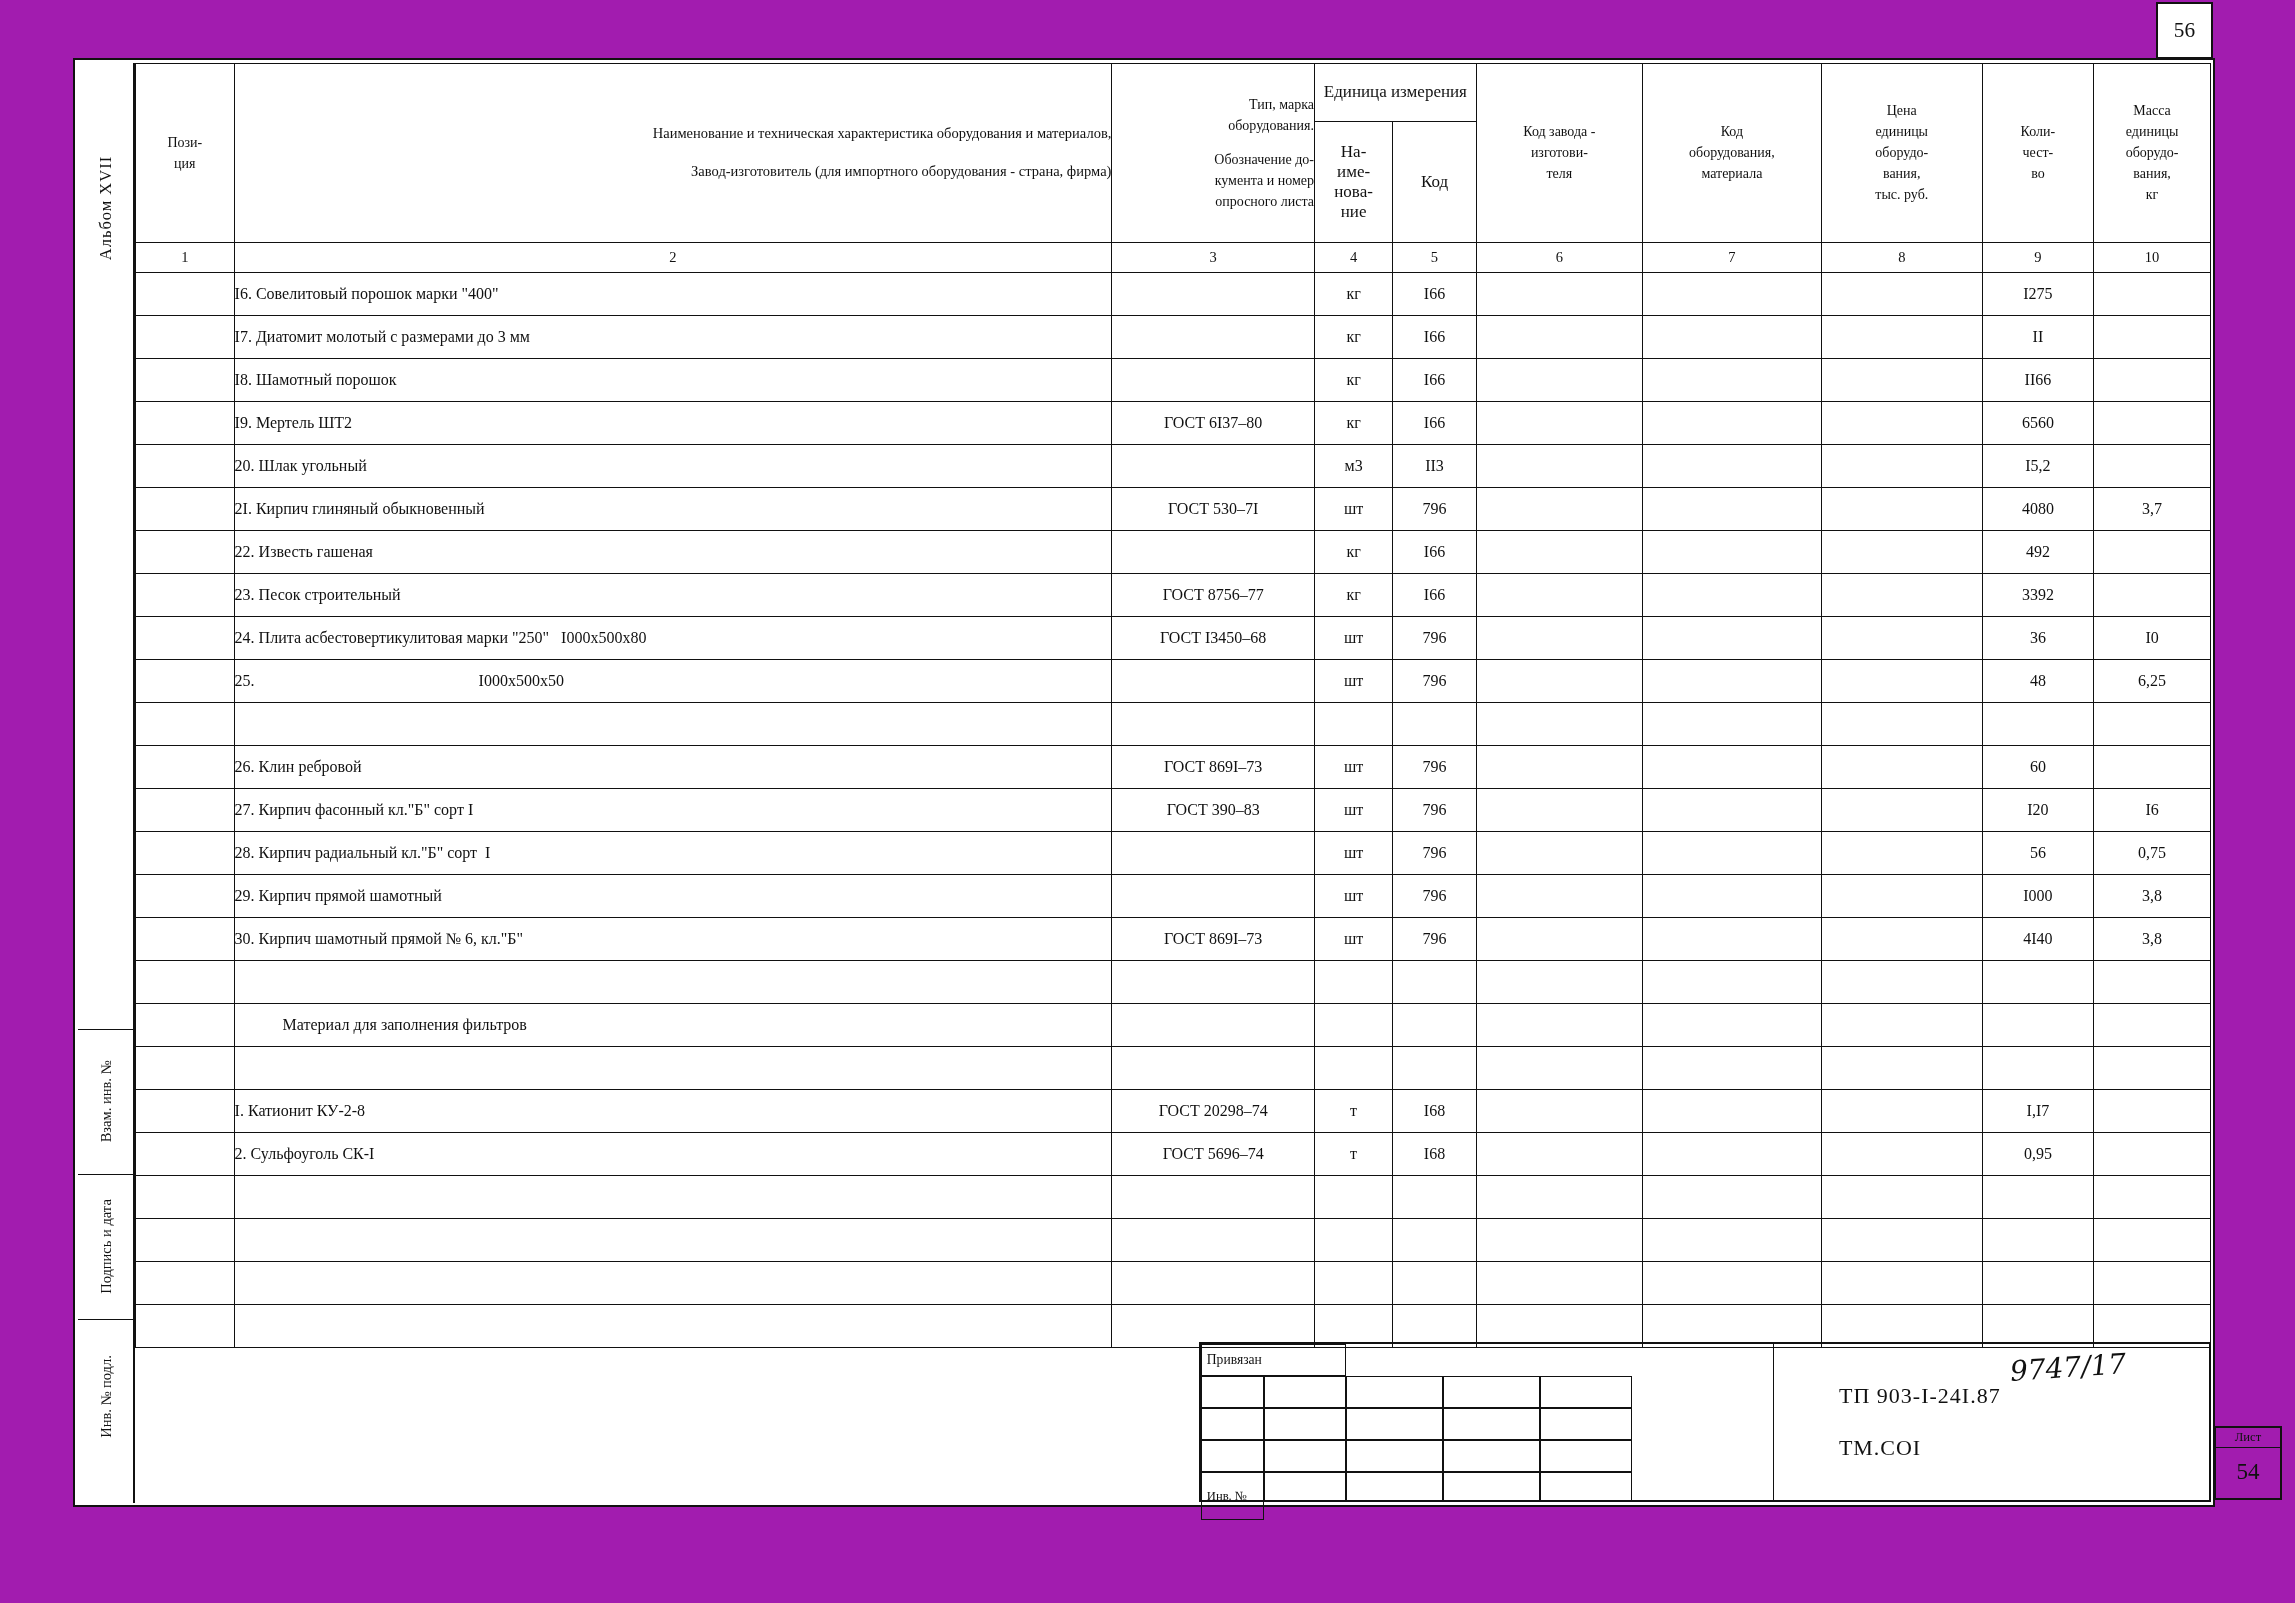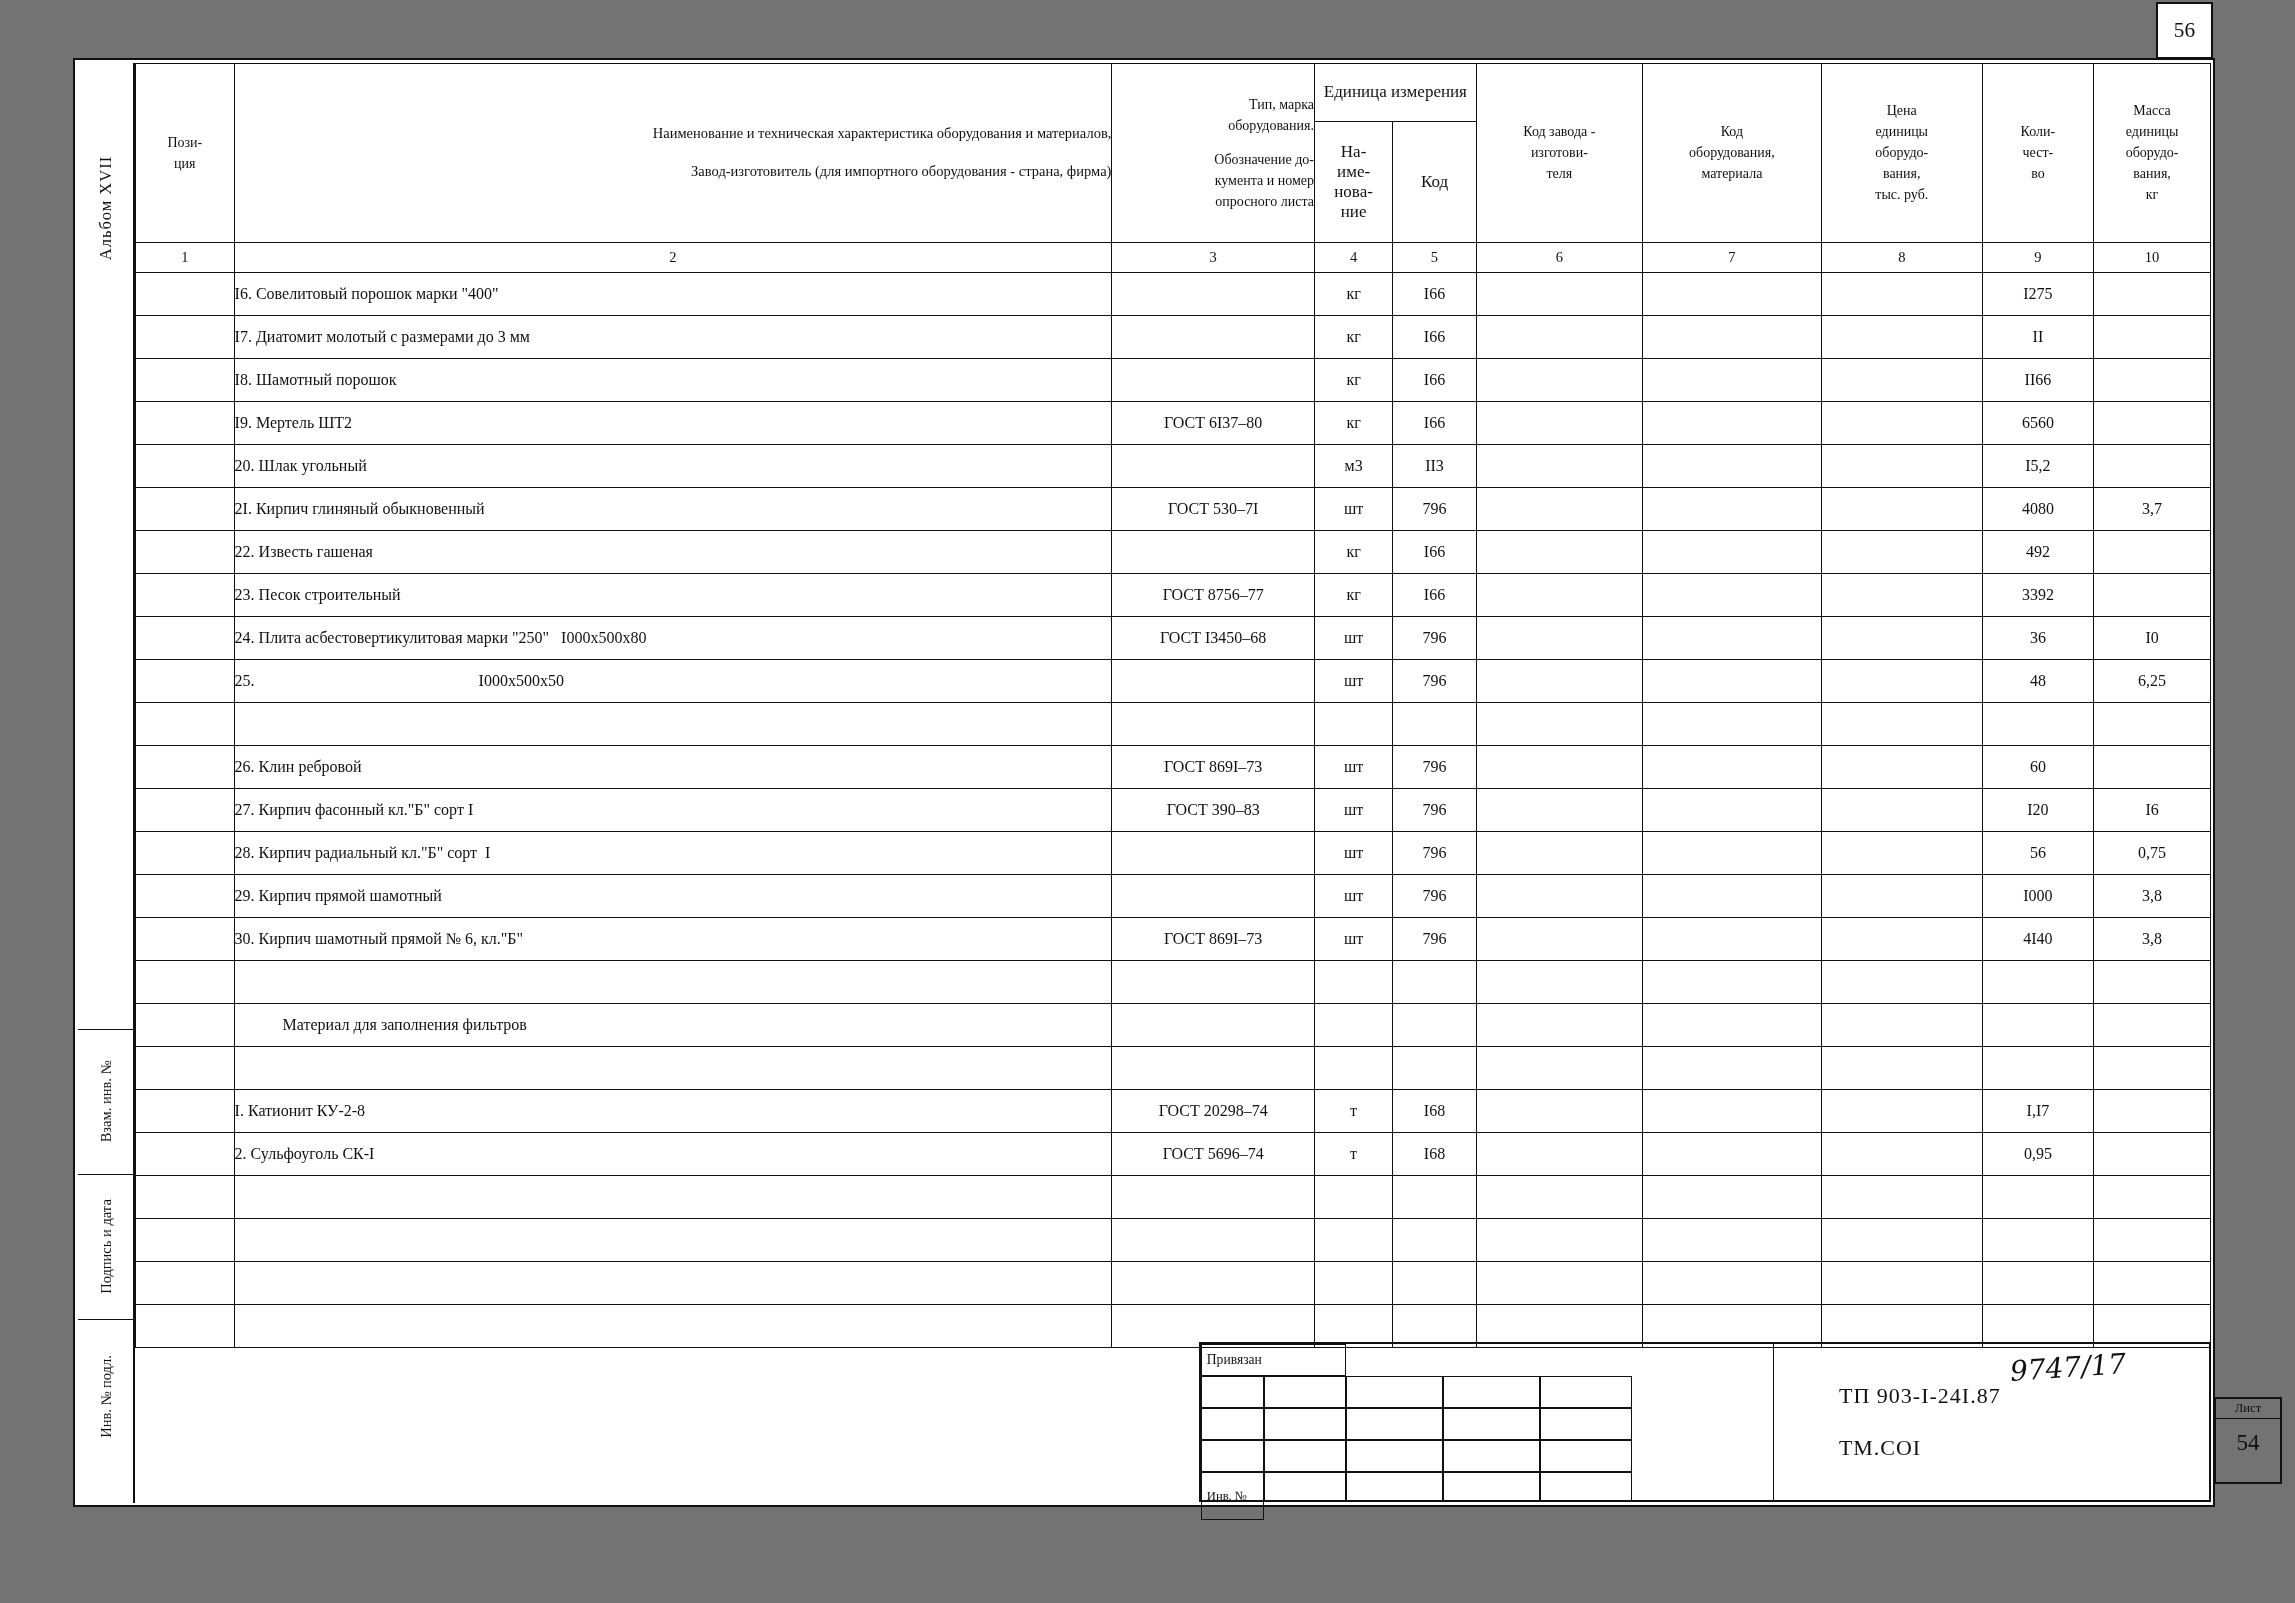--- a/index.html
+++ b/index.html
@@ -8,21 +8,21 @@
     background: #ffffff;
   }
   body {
     font-family: "Liberation Serif", serif;
     color: #111111;
   }
   .page {
     position: relative;
     width: 2295px;
     height: 1603px;
-    background: #737373;
+    background: #a21caf;
     overflow: hidden;
   }
   
   .sheet {
     position: absolute;
     left: 73px;
     top: 58px;
     width: 2142px;
     height: 1449px;
     border: 2.9px solid #111;
@@ -168,23 +168,23 @@
   }
   .tb-code {
     font-size: 22px;
     letter-spacing: 1px;
     margin-bottom: 13.6px;
     white-space: pre;
   }
   .sheet-box {
     position: absolute;
     right: -73px;
-    bottom: 16px;
+    bottom: 0;
     width: 68px;
-    height: 87px;
+    height: 74px;
     border: 2.4px solid #111;
     box-sizing: border-box;
     text-align: center;
   }
   .sheet-box .lbl { font-size: 12.6px; border-bottom: 1.9px solid #111; padding: 1.9px 0;}
   .sheet-box .val { font-size: 23px; padding-top: 11.6px; }
   .handwriting {
     position: absolute;
     right: 87px;
     bottom: 121px;

